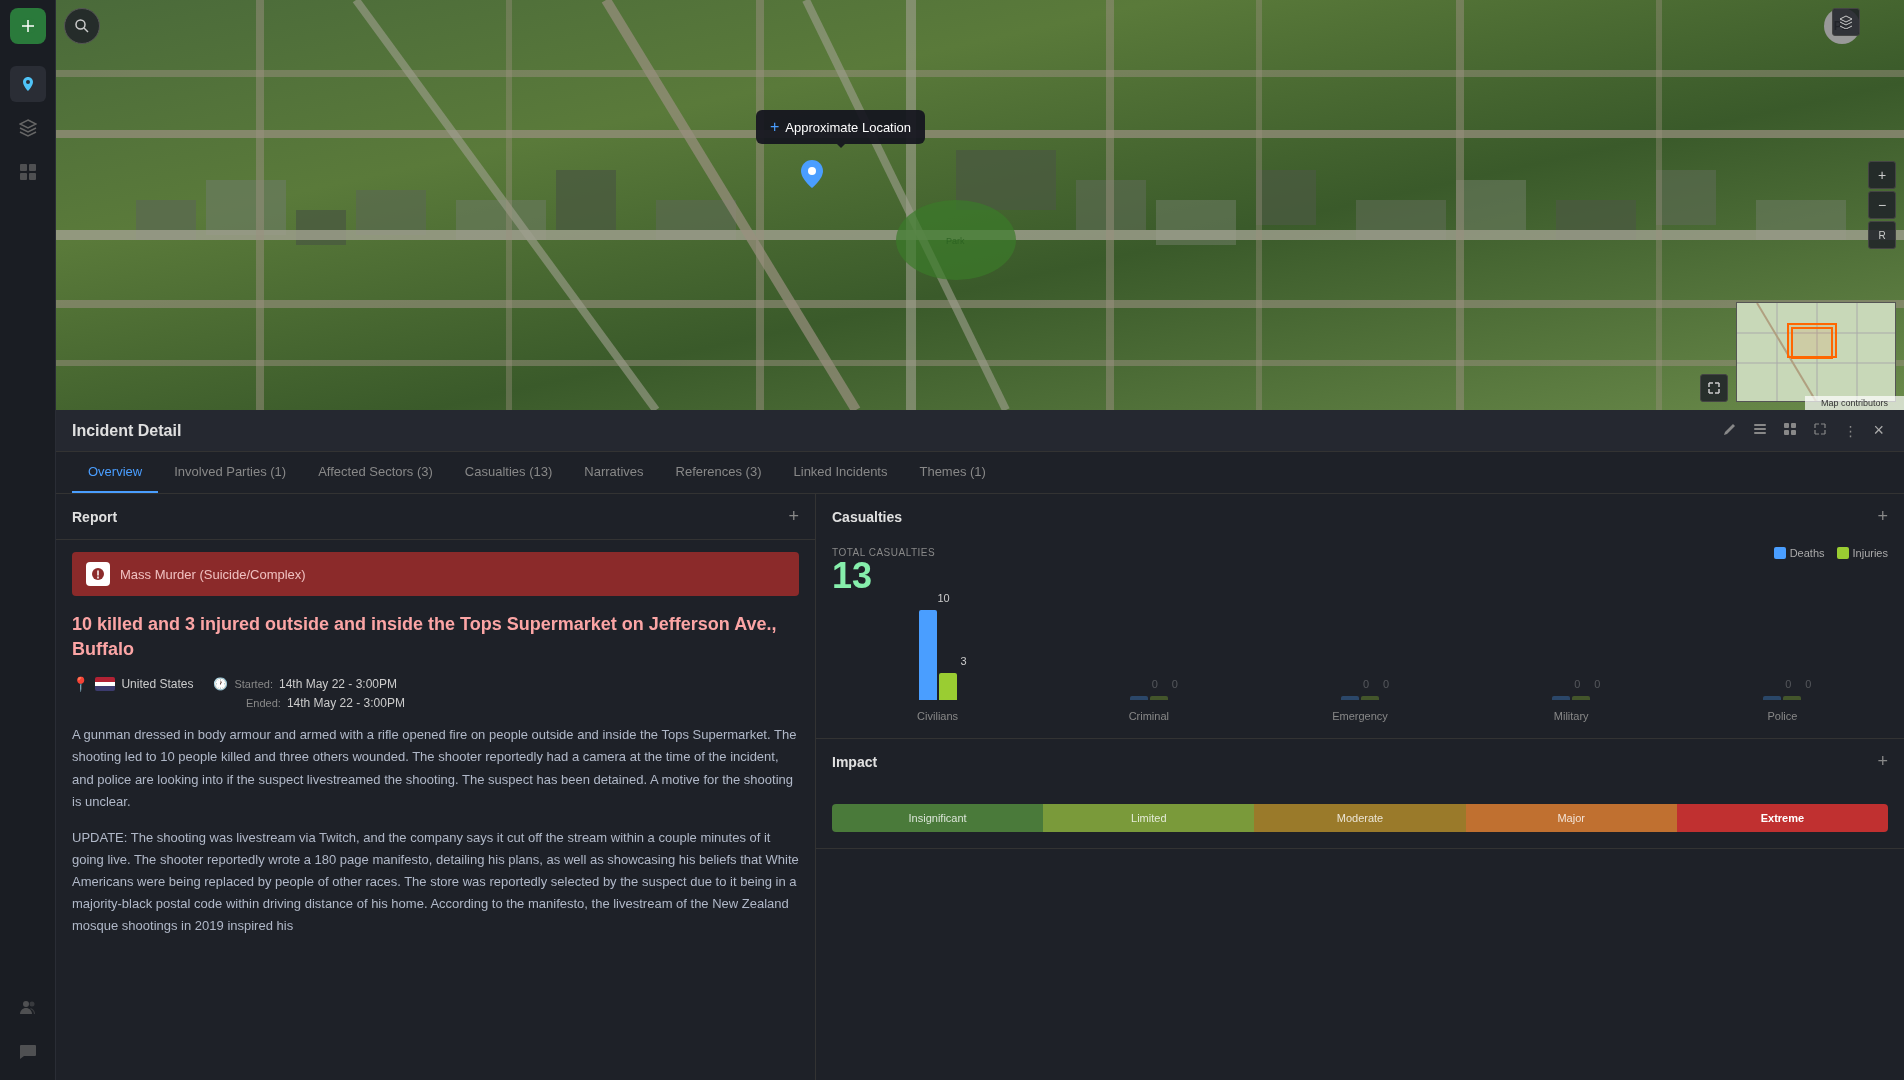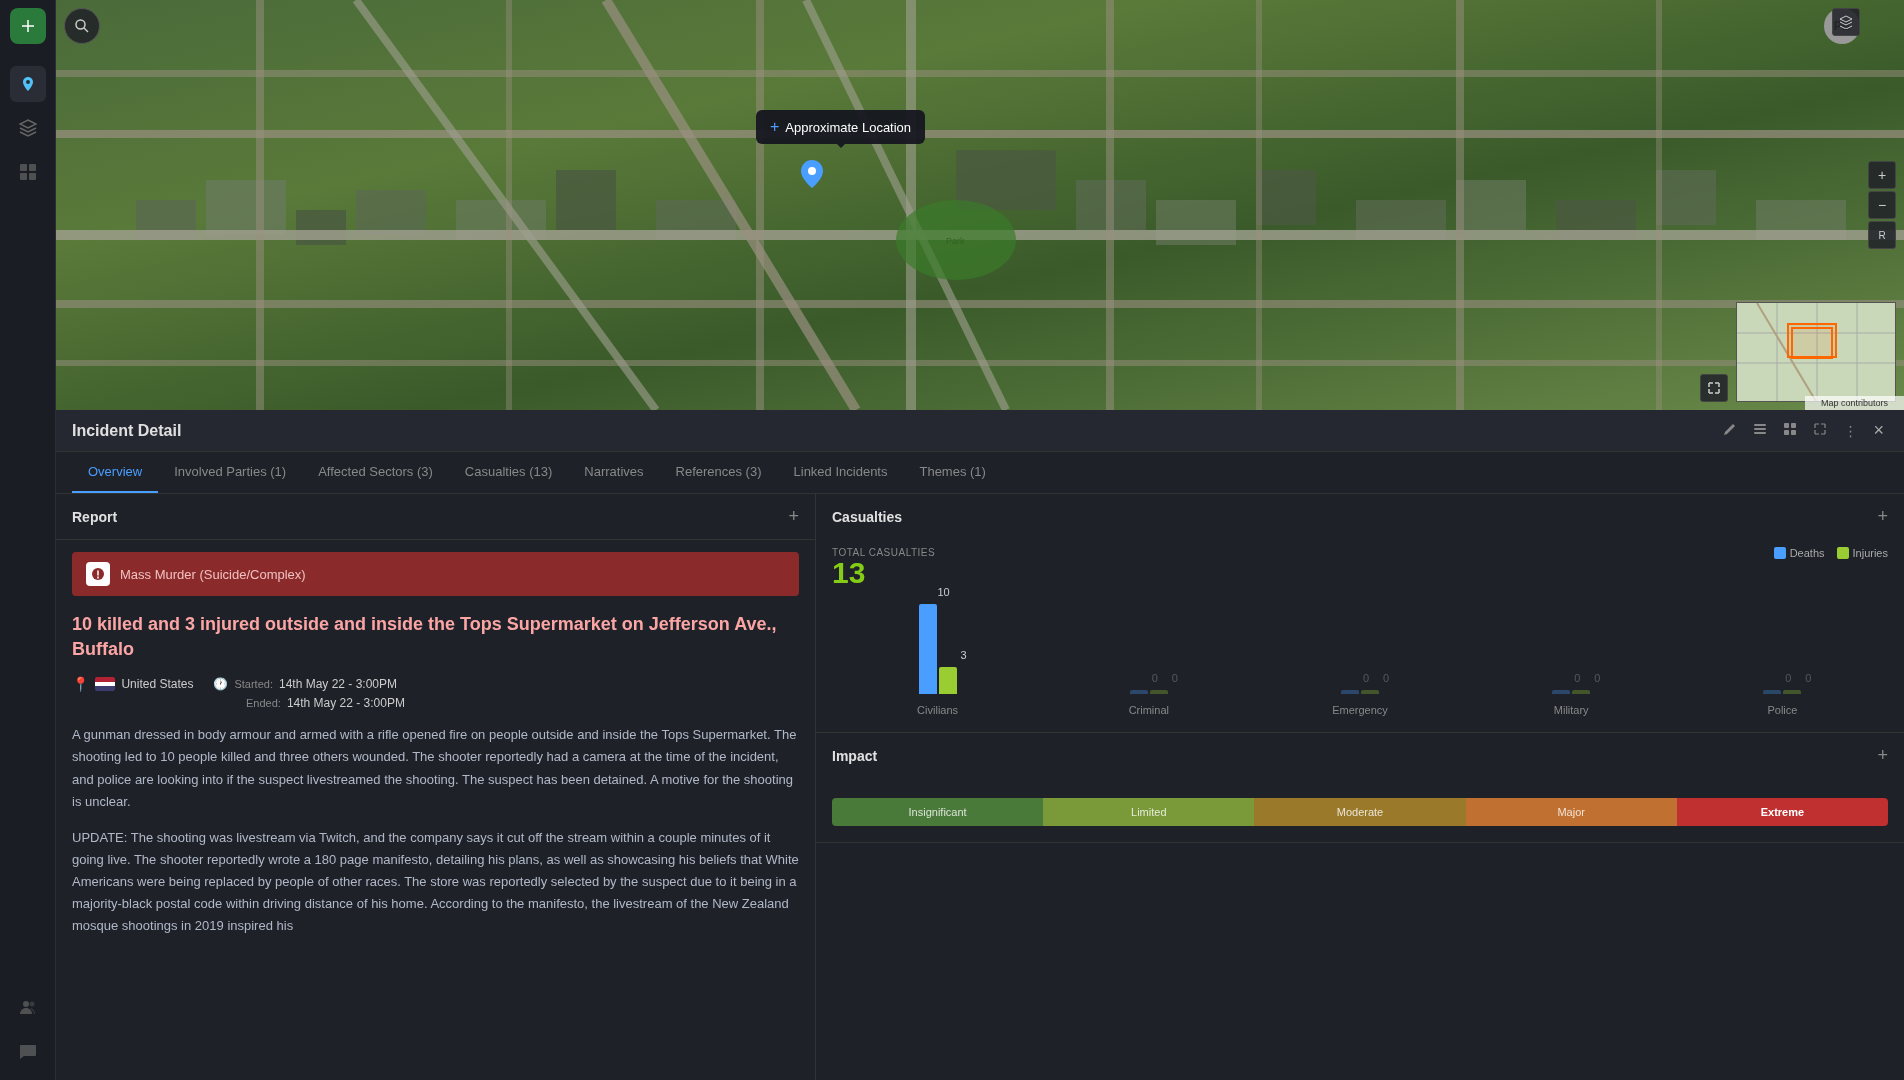--- a/index.html
+++ b/index.html
@@ -358,22 +358,22 @@
       justify-content: space-between;
       margin-bottom: 8px;
     }
     .total-label {
       color: #888;
       font-size: 10px;
       text-transform: uppercase;
       letter-spacing: 0.5px;
     }
     .total-number {
-      color: #84cc16;
-      font-size: 30px;
+      color: #86efac;
+      font-size: 36px;
       font-weight: 700;
       line-height: 1;
     }
     .legend {
       display: flex; gap: 12px; align-items: center;
     }
     .legend-item {
       display: flex; align-items: center; gap: 4px;
       font-size: 11px; color: #aaa;
     }

